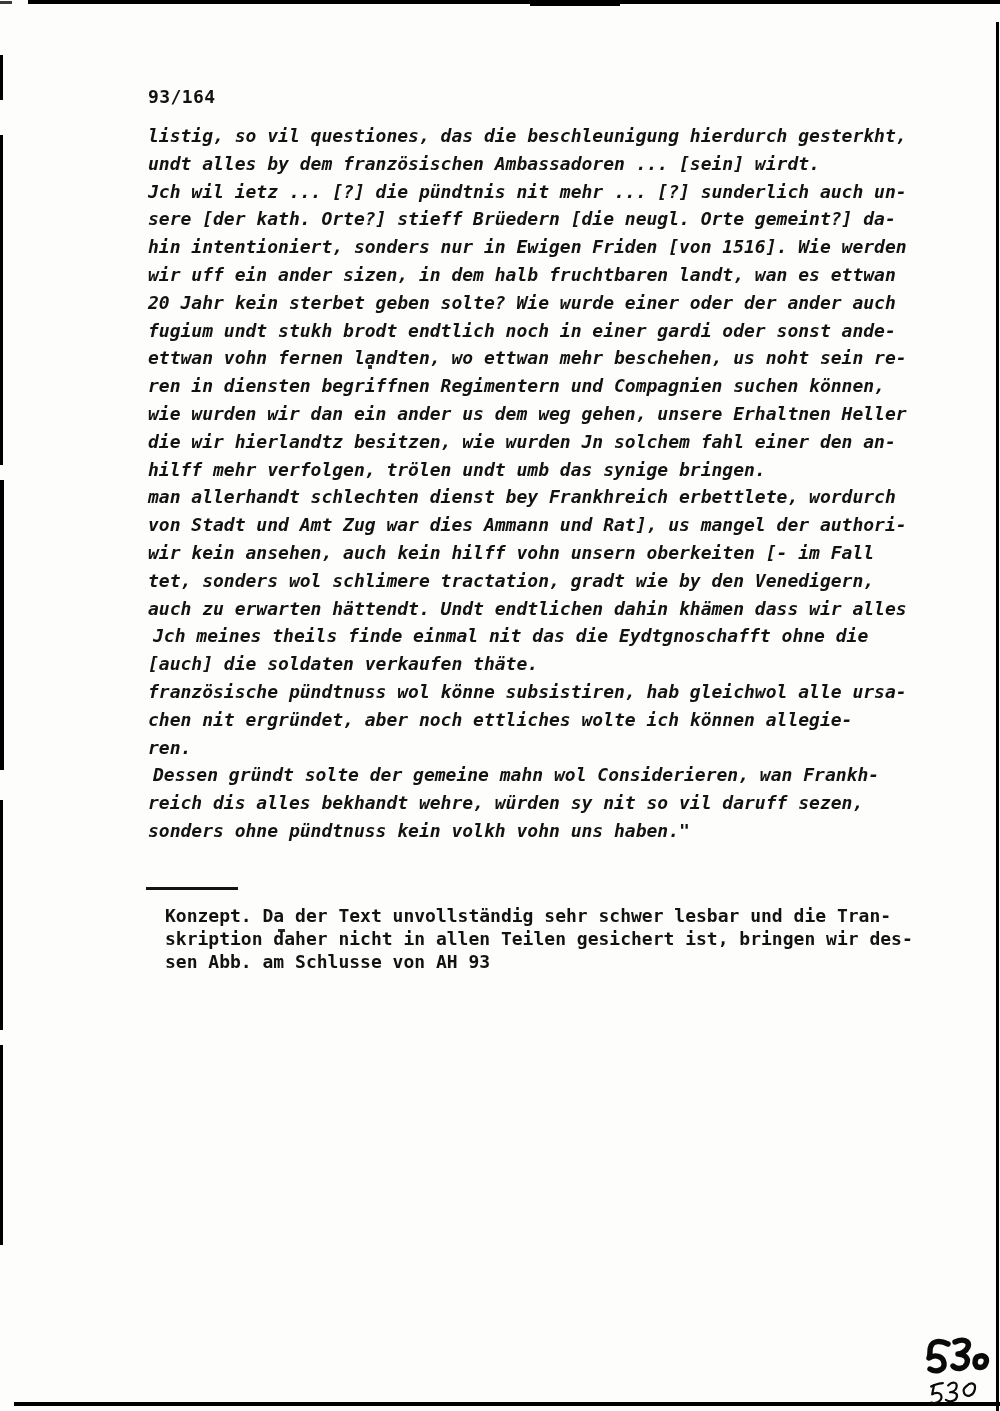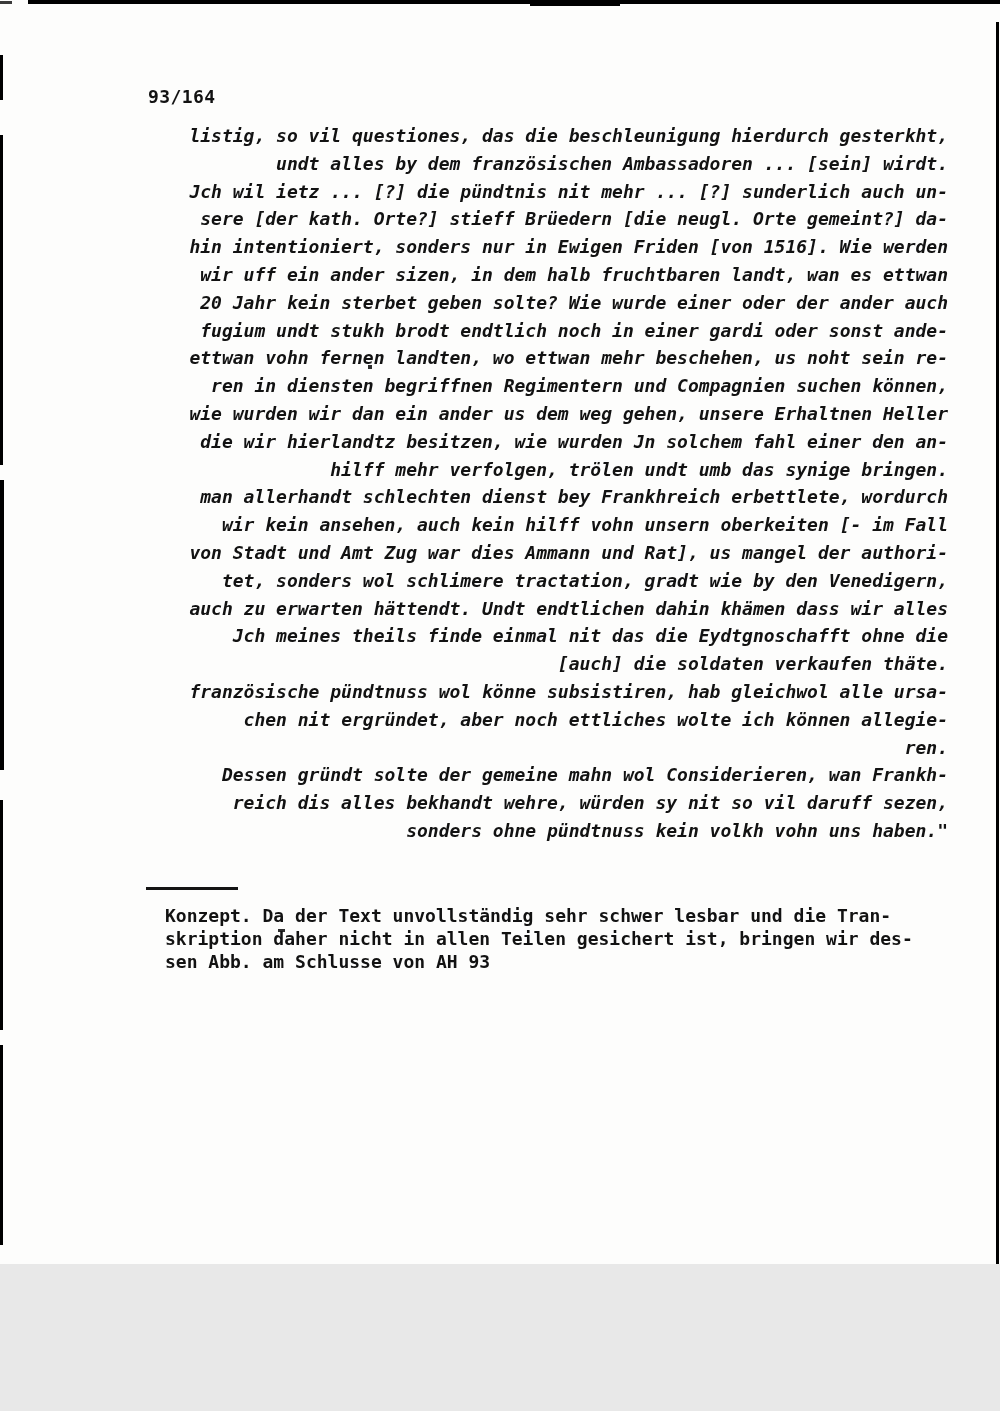--- a/index.html
+++ b/index.html
@@ -1,37 +1,37 @@
 <!DOCTYPE html>
 <html><head>
 <meta charset="utf-8">
 <style>
   html,body{margin:0;padding:0;background:#e8e8e8;}
   .page{
     position:relative;
-    width:1000px;height:1264px;
+    width:1000px;height:1411px;
     background:#fdfdfc;
     overflow:hidden;
     font-family:"DejaVu Sans Mono","Liberation Mono",monospace;
     color:#121212;
   }
   
   .edge{position:absolute;background:#000;}
   .edge.gray{background:#3a3a3a;}
   .speck{position:absolute;background:#2d2d2d;}
   
   .page-number{
     position:absolute;left:148px;top:86px;
     font-size:18px;font-weight:700;letter-spacing:0.4px;
   }
   .transcription{
     position:absolute;left:148px;top:122px;width:800px;
     font-size:18px;font-weight:700;font-style:italic;
   }
-  .tline{height:27.8px;line-height:27.8px;white-space:pre;text-align:right;}
+  .tline{height:27.8px;line-height:27.8px;white-space:pre;}
   .tline.indent{padding-left:5px;}
   .separator{
     position:absolute;left:146px;top:887px;width:92px;height:3px;
     background:#141414;
   }
   .footnote{
     position:absolute;left:165px;top:904px;width:800px;
     font-size:18px;font-weight:700;
   }
   .fline{height:23.2px;line-height:23.2px;white-space:pre;}
@@ -70,22 +70,22 @@
       <div class="tline">hin intentioniert, sonders nur in Ewigen Friden [von 1516]. Wie werden</div>
       <div class="tline">wir uff ein ander sizen, in dem halb fruchtbaren landt, wan es ettwan</div>
       <div class="tline">20 Jahr kein sterbet geben solte? Wie wurde einer oder der ander auch</div>
       <div class="tline">fugium undt stukh brodt endtlich noch in einer gardi oder sonst ande-</div>
       <div class="tline">ettwan vohn fernen landten, wo ettwan mehr beschehen, us noht sein re-</div>
       <div class="tline">ren in diensten begriffnen Regimentern und Compagnien suchen können,</div>
       <div class="tline">wie wurden wir dan ein ander us dem weg gehen, unsere Erhaltnen Heller</div>
       <div class="tline">die wir hierlandtz besitzen, wie wurden Jn solchem fahl einer den an-</div>
       <div class="tline">hilff mehr verfolgen, trölen undt umb das synige bringen.</div>
       <div class="tline">man allerhandt schlechten dienst bey Frankhreich erbettlete, wordurch</div>
+      <div class="tline">von Stadt und Amt Zug war dies Ammann und Rat], us mangel der authori-</div>
       <div class="tline">wir kein ansehen, auch kein hilff vohn unsern oberkeiten [- im Fall</div>
-      <div class="tline">von Stadt und Amt Zug war dies Ammann und Rat], us mangel der authori-</div>
       <div class="tline">tet, sonders wol schlimere tractation, gradt wie by den Venedigern,</div>
       <div class="tline">auch zu erwarten hättendt. Undt endtlichen dahin khämen dass wir alles</div>
       <div class="tline indent">Jch meines theils finde einmal nit das die Eydtgnoschafft ohne die</div>
       <div class="tline">[auch] die soldaten verkaufen thäte.</div>
       <div class="tline">französische pündtnuss wol könne subsistiren, hab gleichwol alle ursa-</div>
       <div class="tline">chen nit ergründet, aber noch ettliches wolte ich können allegie-</div>
       <div class="tline">ren.</div>
       <div class="tline indent">Dessen gründt solte der gemeine mahn wol Considerieren, wan Frankh-</div>
       <div class="tline">reich dis alles bekhandt wehre, würden sy nit so vil daruff sezen,</div>
       <div class="tline">sonders ohne pündtnuss kein volkh vohn uns haben."</div>

